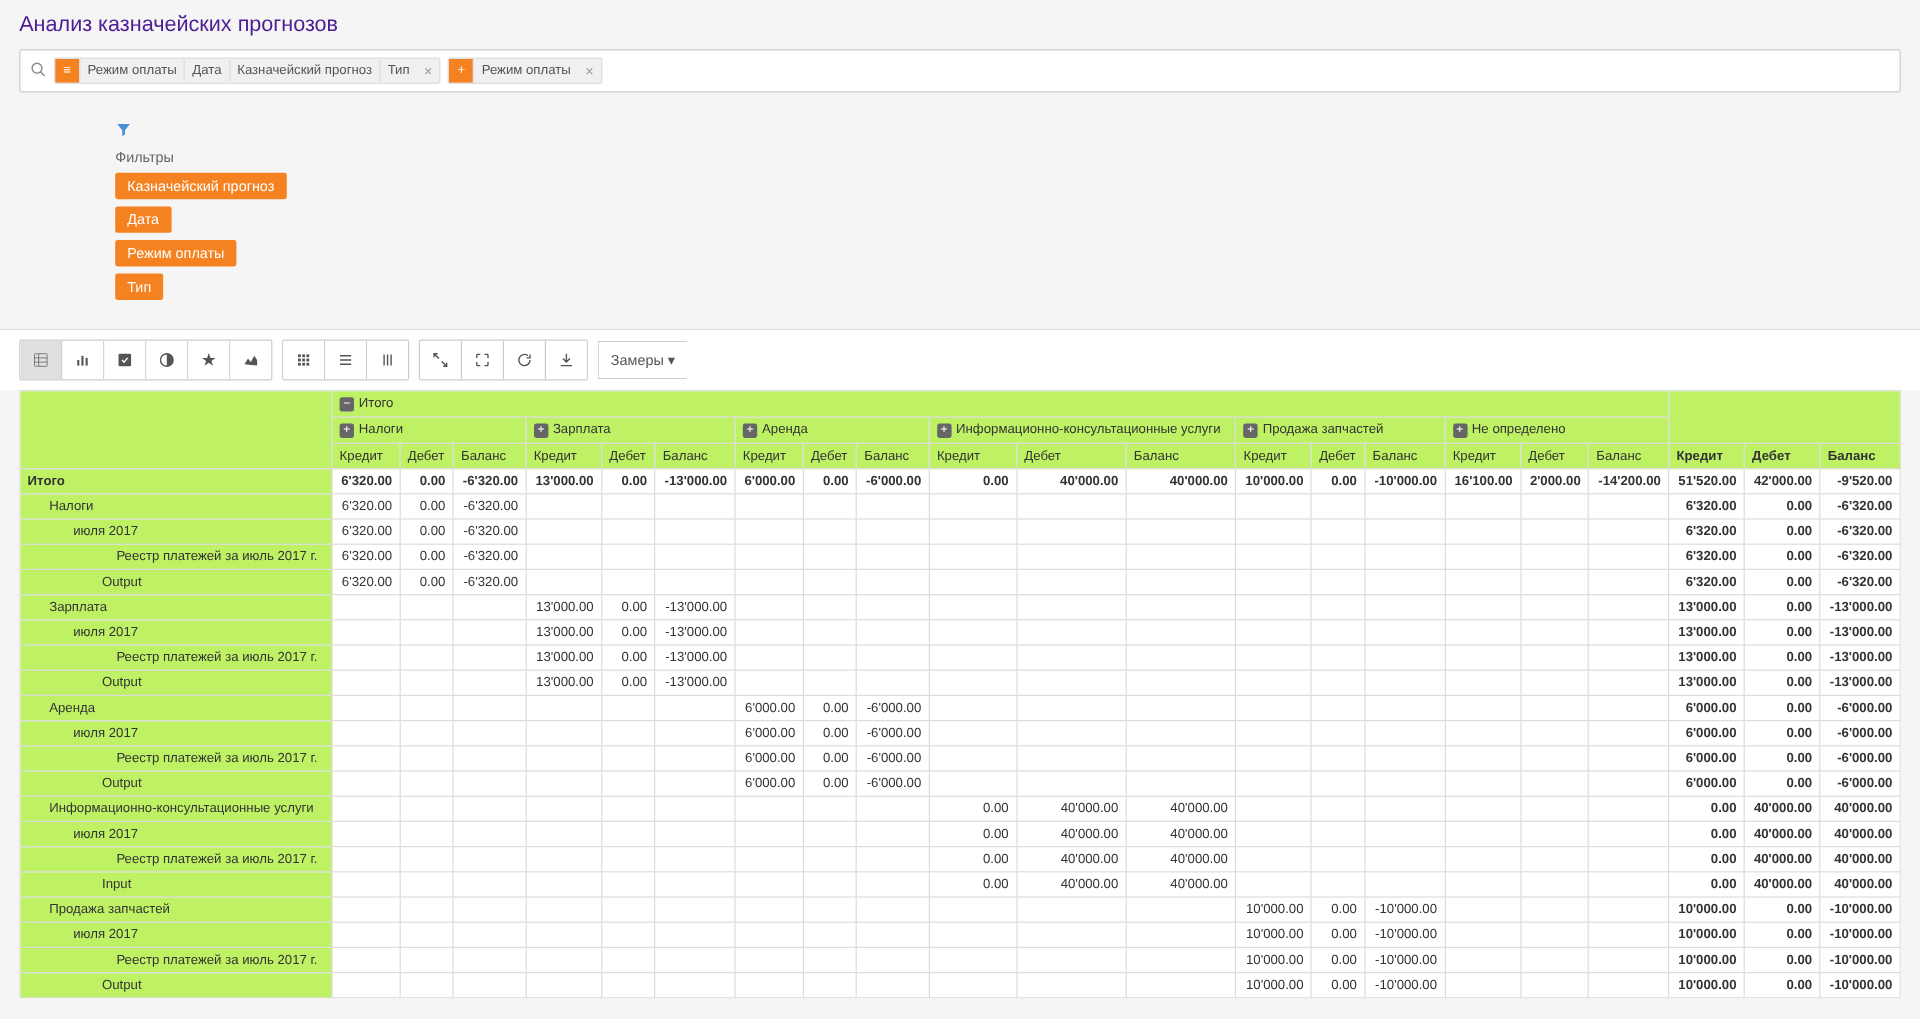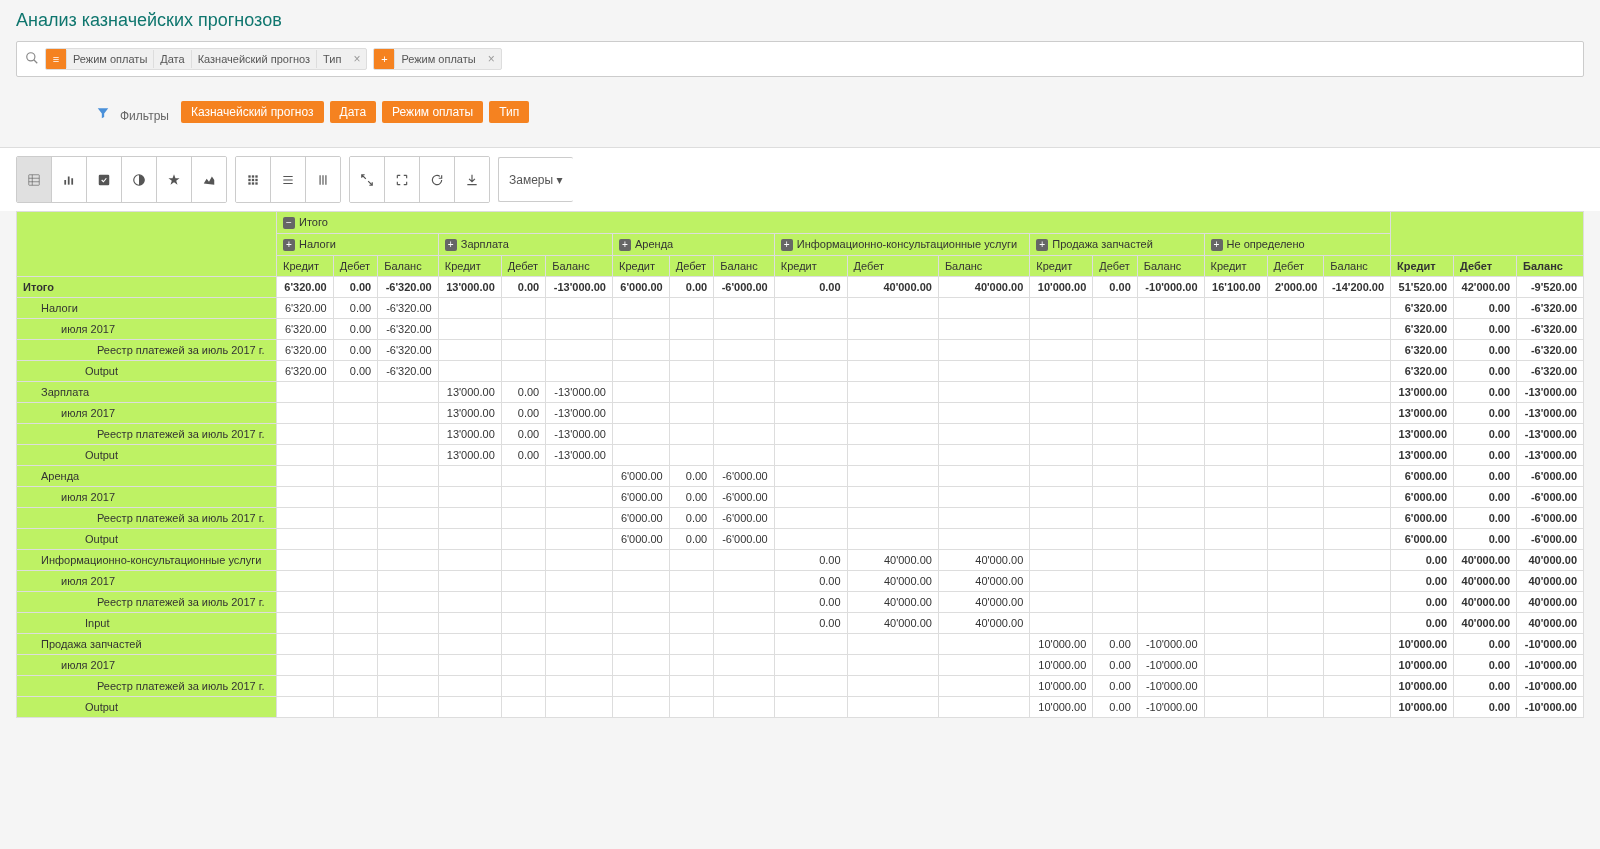--- a/index.html
+++ b/index.html
@@ -1,30 +1,30 @@
 <!DOCTYPE html>
 <html><head>
 <meta charset="utf-8">
 <style>
 * { box-sizing: border-box; margin: 0; padding: 0; }
 body { font-family: Arial, sans-serif; font-size: 12px; background: #f5f5f5; color: #333; }
-.page-title { font-size: 18px; color: #0f766e; padding: 10px 16px; font-weight: normal; }
+.page-title { font-size: 18px; color: #4c1d95; padding: 10px 16px; font-weight: normal; }
 .search-bar { background: #fff; border: 1px solid #ccc; border-radius: 2px; margin: 0 16px 16px 16px; padding: 6px 8px; display: flex; align-items: center; gap: 6px; }
 .search-icon { color: #888; font-size: 14px; }
 .tag-group { display: flex; align-items: center; background: #f0f0f0; border: 1px solid #ddd; border-radius: 2px; padding: 0; overflow: hidden; }
 .tag-icon { background: #f58220; color: #fff; width: 20px; height: 20px; display: flex; align-items: center; justify-content: center; font-size: 11px; }
 .tag-label { padding: 3px 6px; border-left: 1px solid #ddd; font-size: 11px; color: #555; }
 .tag-close { padding: 0 6px; color: #999; cursor: pointer; font-size: 12px; }
-.filter-row { padding: 8px 16px; display: flex; align-items: flex-end; gap: 6px; margin-left: 80px; }
+.filter-row { padding: 8px 16px; display: flex; align-items: flex-start; gap: 6px; margin-left: 80px; flex-direction: column; }
 .filter-icon { color: #4a90d9; font-size: 13px; margin-right: 4px; }
 .filter-label { color: #666; font-size: 12px; margin-right: 6px; }
 .filter-chip { background: #f58220; color: #fff; padding: 4px 10px; border-radius: 2px; font-size: 12px; cursor: pointer; }
 .toolbar { background: #fff; padding: 8px 16px; display: flex; gap: 8px; align-items: center; border-top: 1px solid #ddd; margin-top: 16px;}
 .btn-group { display: flex; border: 1px solid #ccc; border-radius: 2px; overflow: hidden; }
-.btn { background: #fff; border: none; border-right: 1px solid #ccc; padding: 6px 10px; cursor: pointer; font-size: 12px; color: #555; display: flex; align-items: center; justify-content: center; min-width: 30px; height: 45px; }
+.btn { background: #fff; border: none; border-right: 1px solid #ccc; padding: 6px 10px; cursor: pointer; font-size: 12px; color: #555; display: flex; align-items: center; justify-content: center; min-width: 30px; height: 32px; }
 .btn:last-child { border-right: none; }
 .btn.active { background: #e0e0e0; }
 .btn-single { border: 1px solid #ccc; border-radius: 2px; }
 .table-wrap { background: #fff; margin: 0 16px; overflow-x: auto; }
 table { border-collapse: collapse; width: 100%; font-size: 11px; }
 th, td { border: 1px solid #ddd; padding: 4px 6px; white-space: nowrap; }
 th { background: #bef264; font-weight: normal; text-align: left; }
 td.num { text-align: right; }
 td.bold, th.bold { font-weight: bold; }
 .row-label { text-align: left; }

